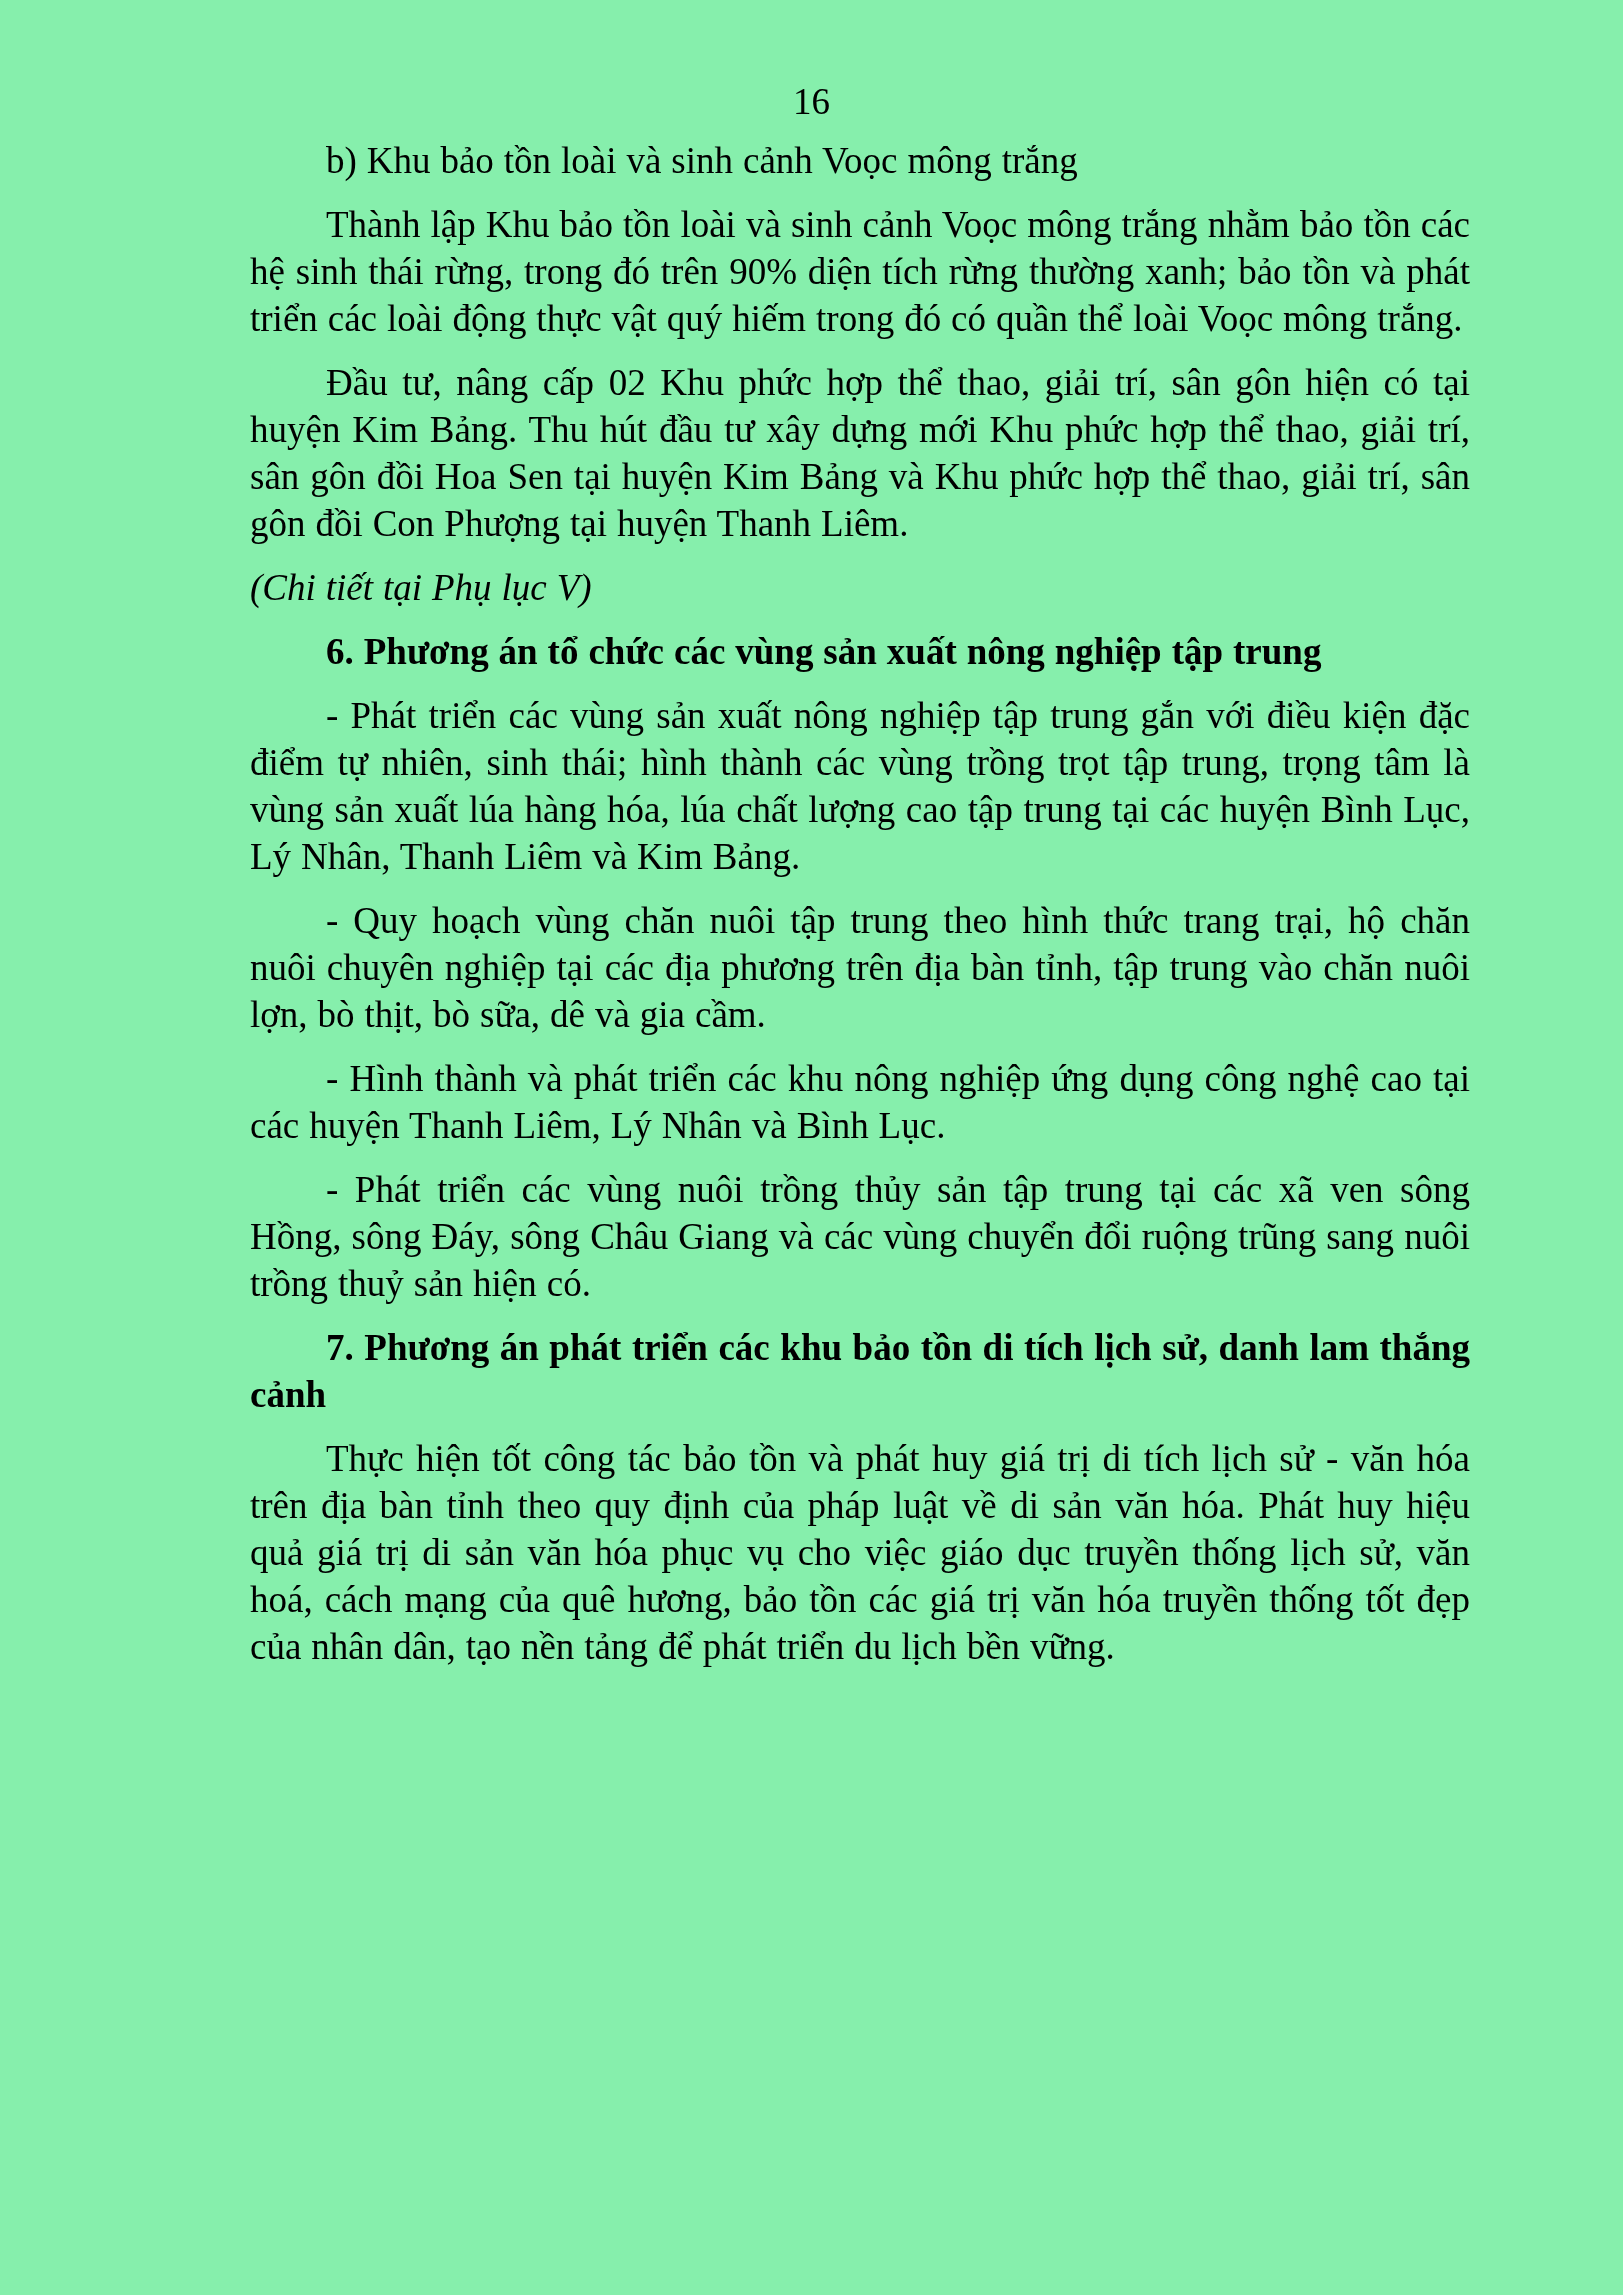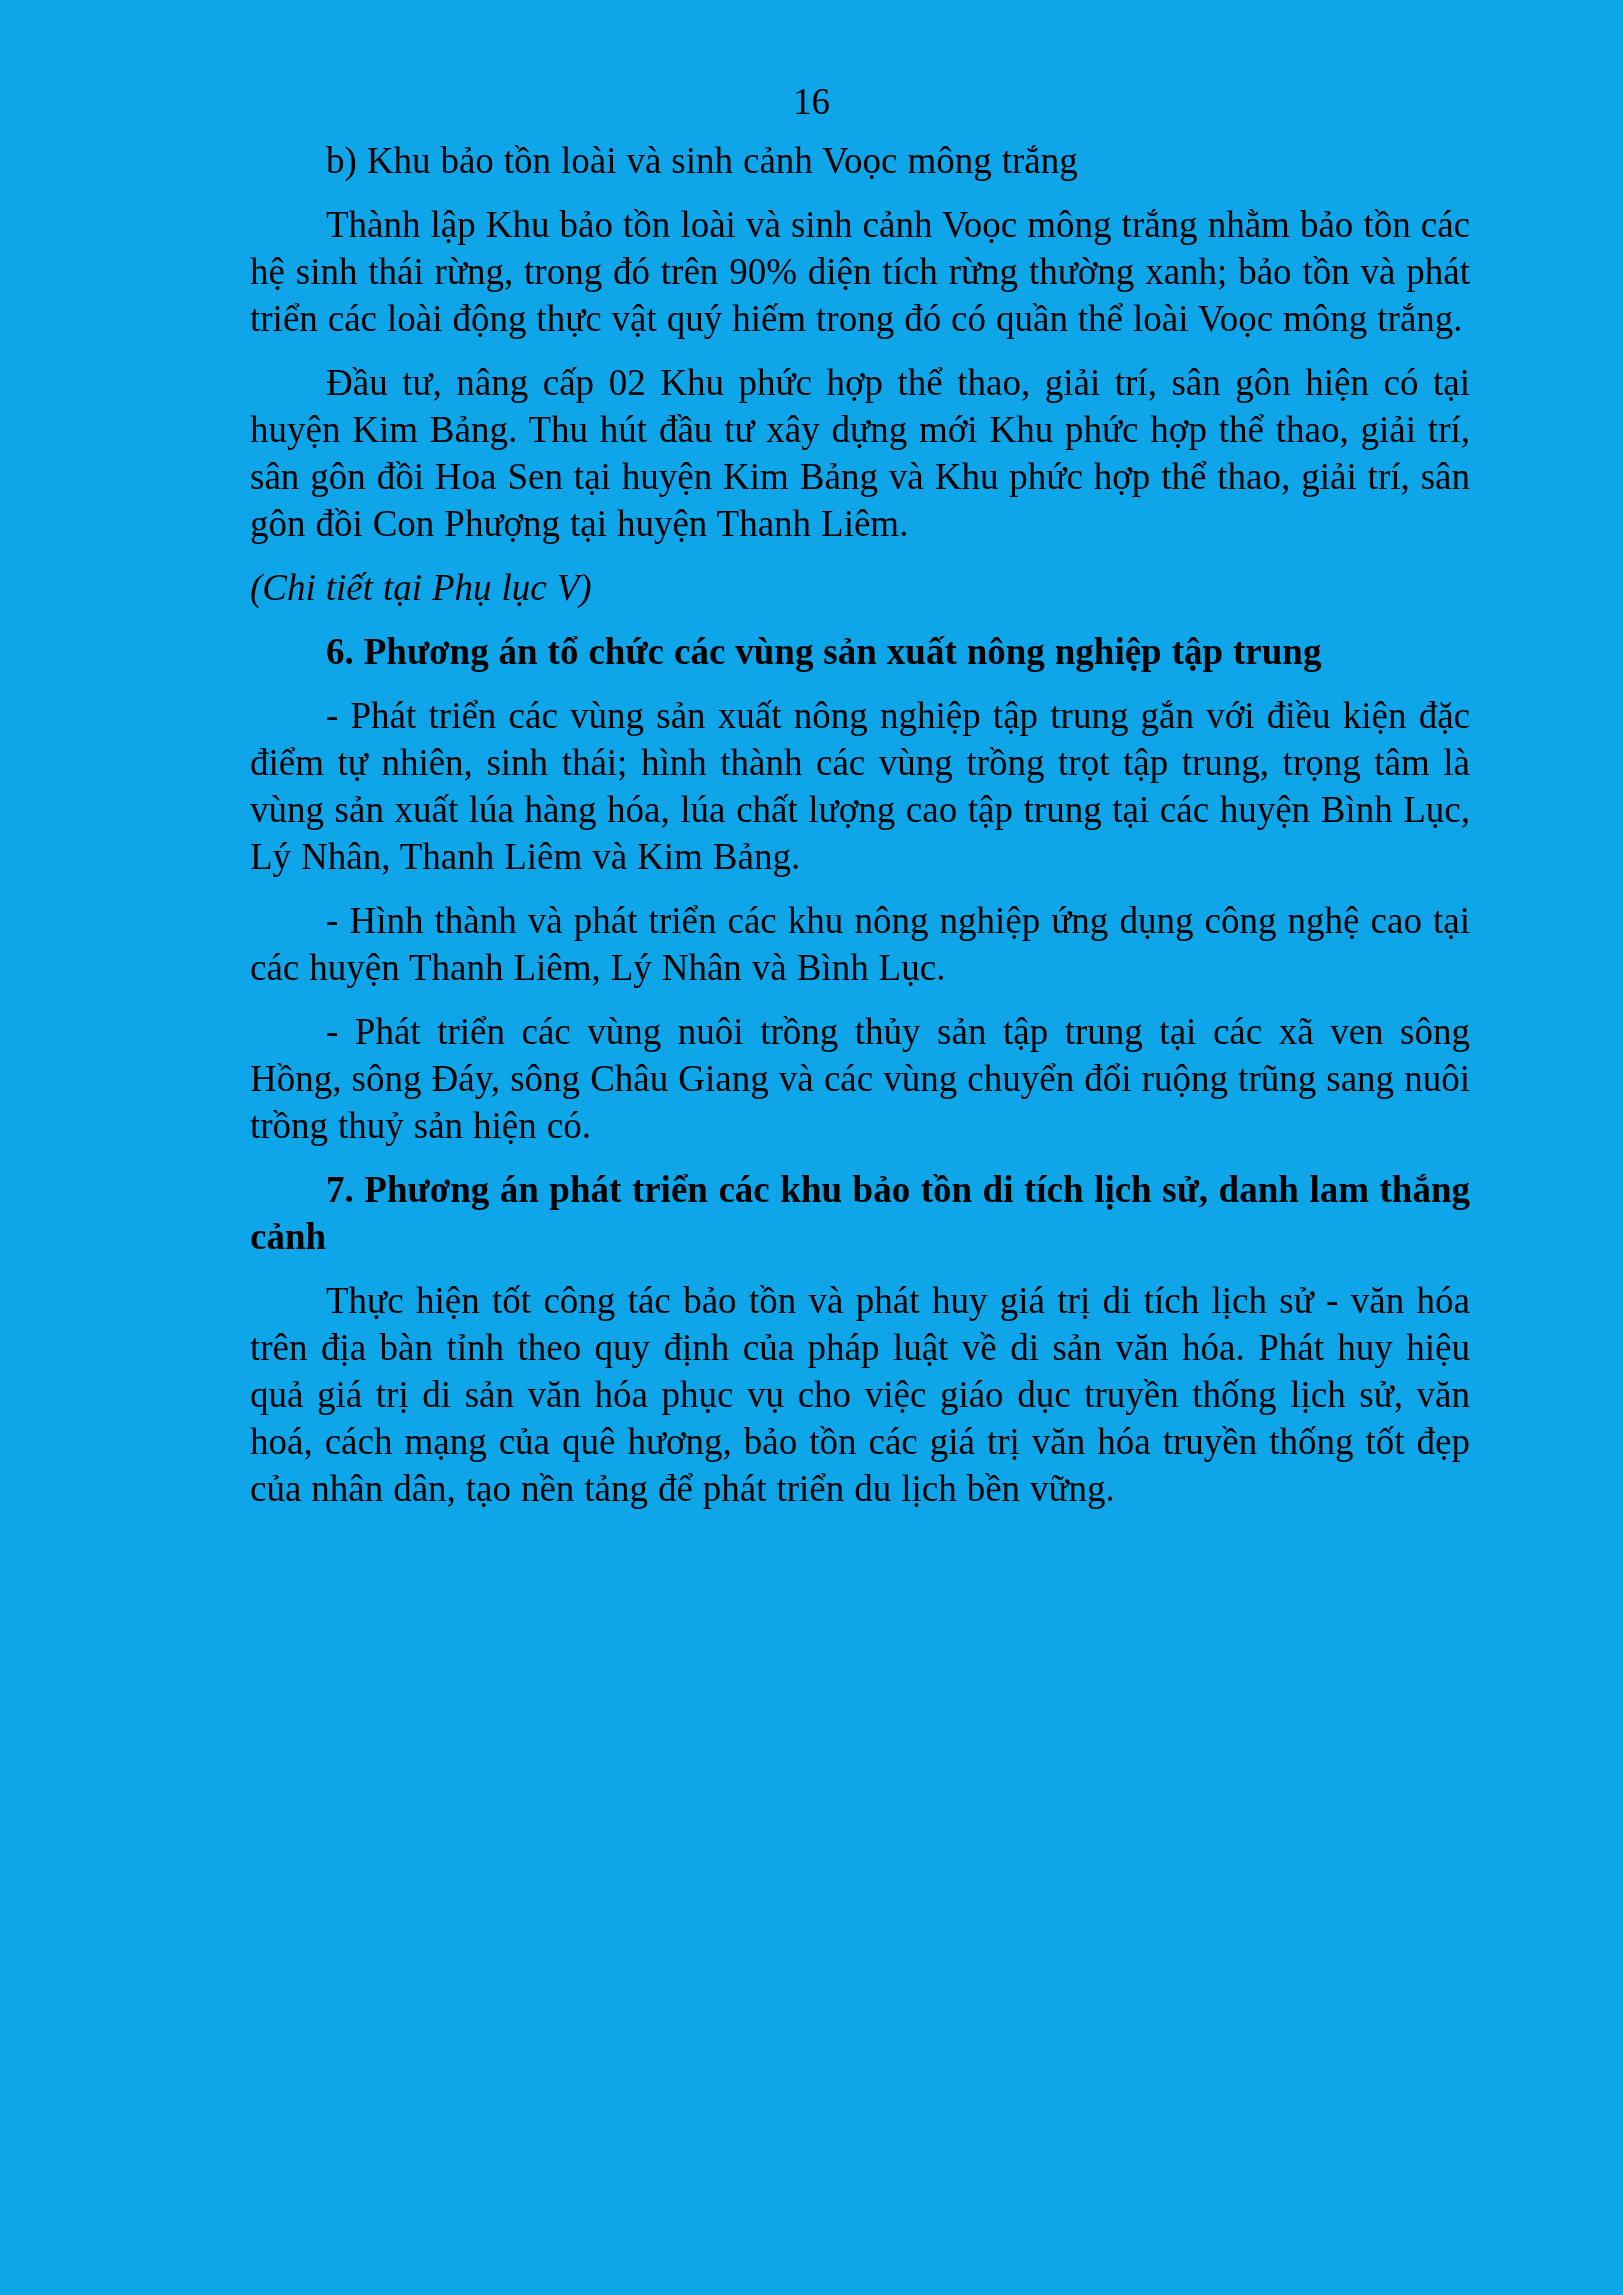--- a/index.html
+++ b/index.html
@@ -4,21 +4,21 @@
 <style>
   html, body {
     margin: 0;
     padding: 0;
     background: #888;
   }
   .page {
     position: relative;
     width: 1623px;
     height: 2295px;
-    background: #0ea5e9;
+    background: #86efac;
     color: #000000;
     font-family: "Liberation Serif", "DejaVu Serif", serif;
     box-sizing: border-box;
     overflow: hidden;
   }
   .page-number {
     position: absolute;
     top: 80px;
     left: 0;
     width: 1623px;
@@ -65,20 +65,21 @@
 
 
     <p>Đầu tư, nâng cấp 02 Khu phức hợp thể thao, giải trí, sân gôn hiện có tại huyện Kim Bảng. Thu hút đầu tư xây dựng mới Khu phức hợp thể thao, giải trí, sân gôn đồi Hoa Sen tại huyện Kim Bảng và Khu phức hợp thể thao, giải trí, sân gôn đồi Con Phượng tại huyện Thanh Liêm.</p>
 
     <p class="center-italic">(Chi tiết tại Phụ lục V)</p>
 
     <p class="bold-heading">6. Phương án tổ chức các vùng sản xuất nông nghiệp tập trung</p>
 
     <p>- Phát triển các vùng sản xuất nông nghiệp tập trung gắn với điều kiện đặc điểm tự nhiên, sinh thái; hình thành các vùng trồng trọt tập trung, trọng tâm là vùng sản xuất lúa hàng hóa, lúa chất lượng cao tập trung tại các huyện Bình Lục, Lý Nhân, Thanh Liêm và Kim Bảng.</p>
 
+    <p>- Quy hoạch vùng chăn nuôi tập trung theo hình thức trang trại, hộ chăn nuôi chuyên nghiệp tại các địa phương trên địa bàn tỉnh, tập trung vào chăn nuôi lợn, bò thịt, bò sữa, dê và gia cầm.</p>
 
     <p>- Hình thành và phát triển các khu nông nghiệp ứng dụng công nghệ cao tại các huyện Thanh Liêm, Lý Nhân và Bình Lục.</p>
 
     <p>- Phát triển các vùng nuôi trồng thủy sản tập trung tại các xã ven sông Hồng, sông Đáy, sông Châu Giang và các vùng chuyển đổi ruộng trũng sang nuôi trồng thuỷ sản hiện có.</p>
 
     <p class="bold-heading">7. Phương án phát triển các khu bảo tồn di tích lịch sử, danh lam thắng cảnh</p>
 
     <p>Thực hiện tốt công tác bảo tồn và phát huy giá trị di tích lịch sử - văn hóa trên địa bàn tỉnh theo quy định của pháp luật về di sản văn hóa. Phát huy hiệu quả giá trị di sản văn hóa phục vụ cho việc giáo dục truyền thống lịch sử, văn hoá, cách mạng của quê hương, bảo tồn các giá trị văn hóa truyền thống tốt đẹp của nhân dân, tạo nền tảng để phát triển du lịch bền vững.</p>
 
 

